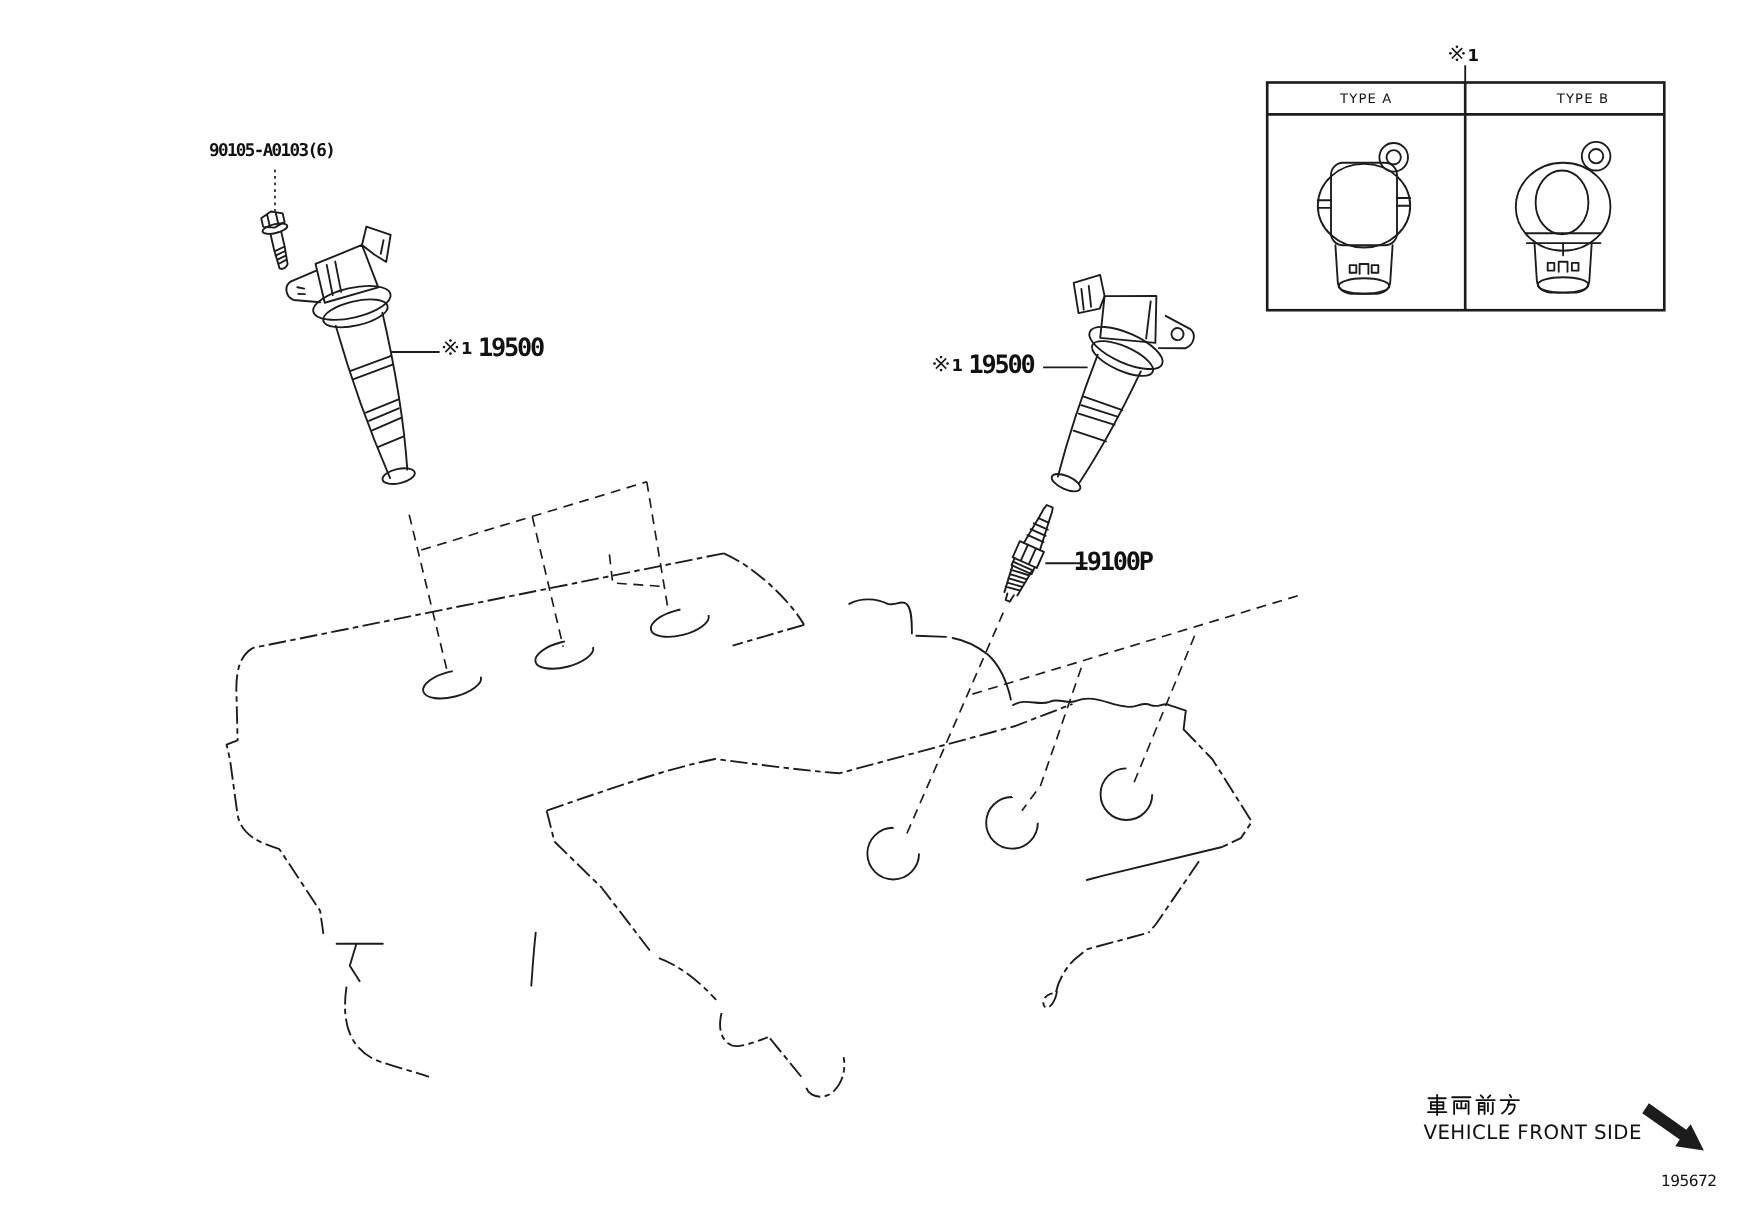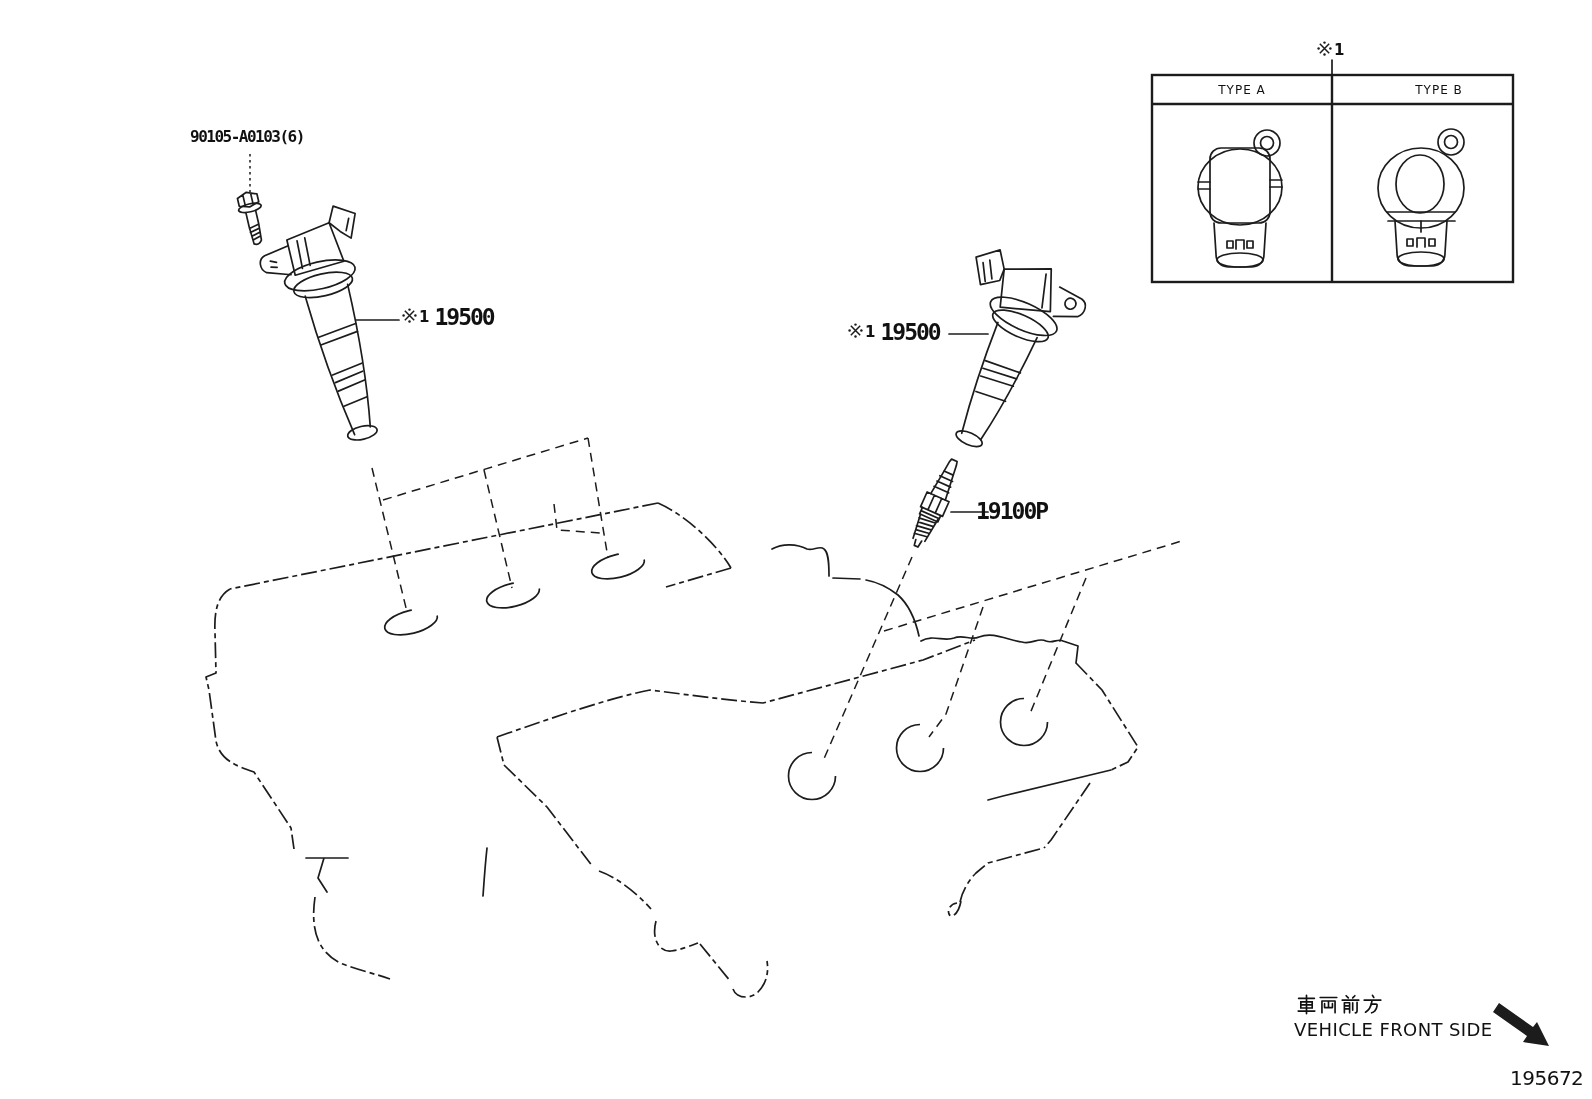--- a/index.html
+++ b/index.html
@@ -18,21 +18,21 @@
       font-size:23px;letter-spacing:-2px;line-height:1;}
   .pn-sm{font-family:"DejaVu Sans Mono","Liberation Mono",monospace;font-weight:700;
       font-size:16px;letter-spacing:-1.5px;line-height:1;}
   .refnum{font-family:"DejaVu Sans","Liberation Sans",sans-serif;font-weight:700;
       font-size:15px;line-height:1;margin-left:-3px;}
   .refmark{display:inline-block;}
   .hdr{position:absolute;display:flex;align-items:center;justify-content:center;
        font-size:12px;letter-spacing:1px;font-weight:400;}
   .footer-en{position:absolute;font-size:18px;letter-spacing:.4px;}
   .footer-jp{position:absolute;display:flex;gap:1px;}
-  .dnum{position:absolute;font-size:20px;letter-spacing:-0.5px;}
+  .dnum{position:absolute;font-size:14px;letter-spacing:-0.5px;}
 </style>
 </head>
 <body>
 
 <div class="stage">
 
   <svg class="draw" width="1592" height="1099" viewBox="0 0 1592 1099">
 
     <g>
       <path class="ph" d="M 658,503 L 230,589"></path>

